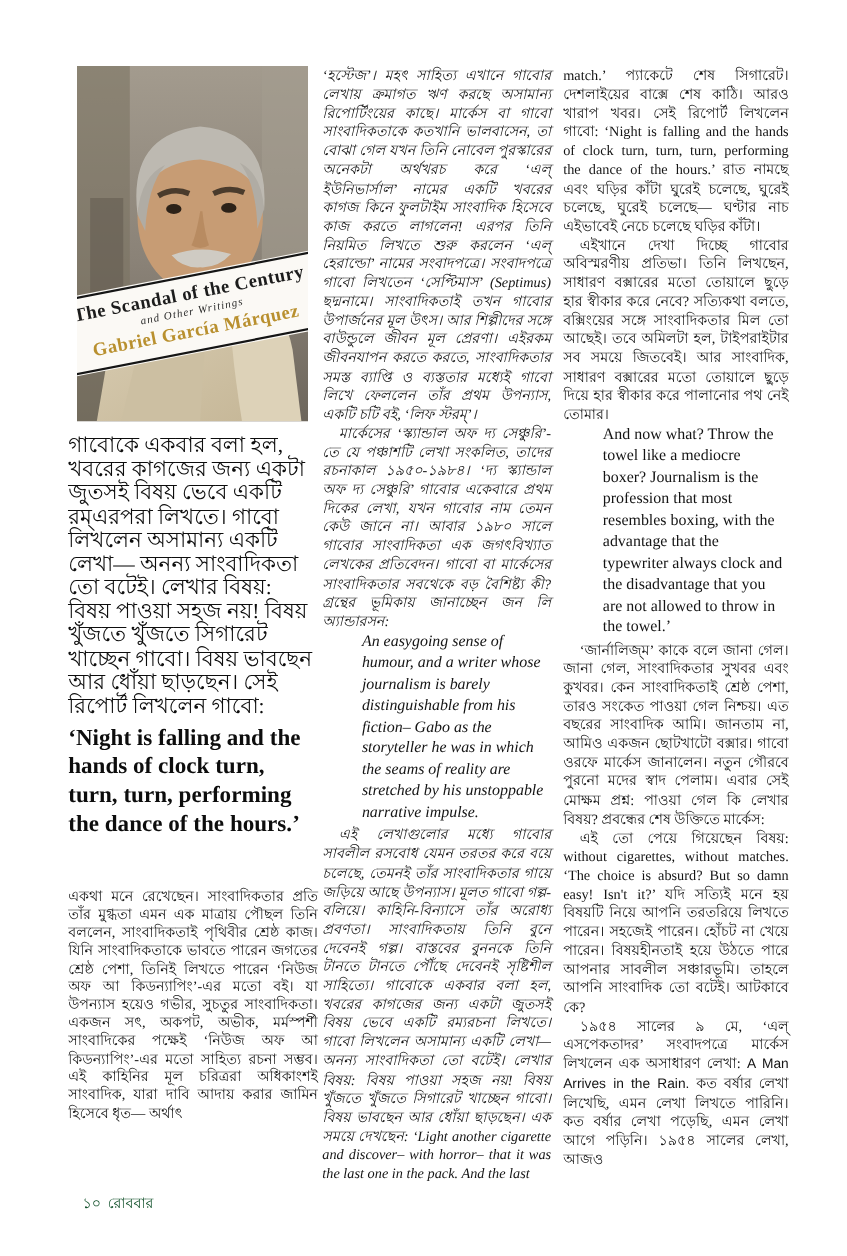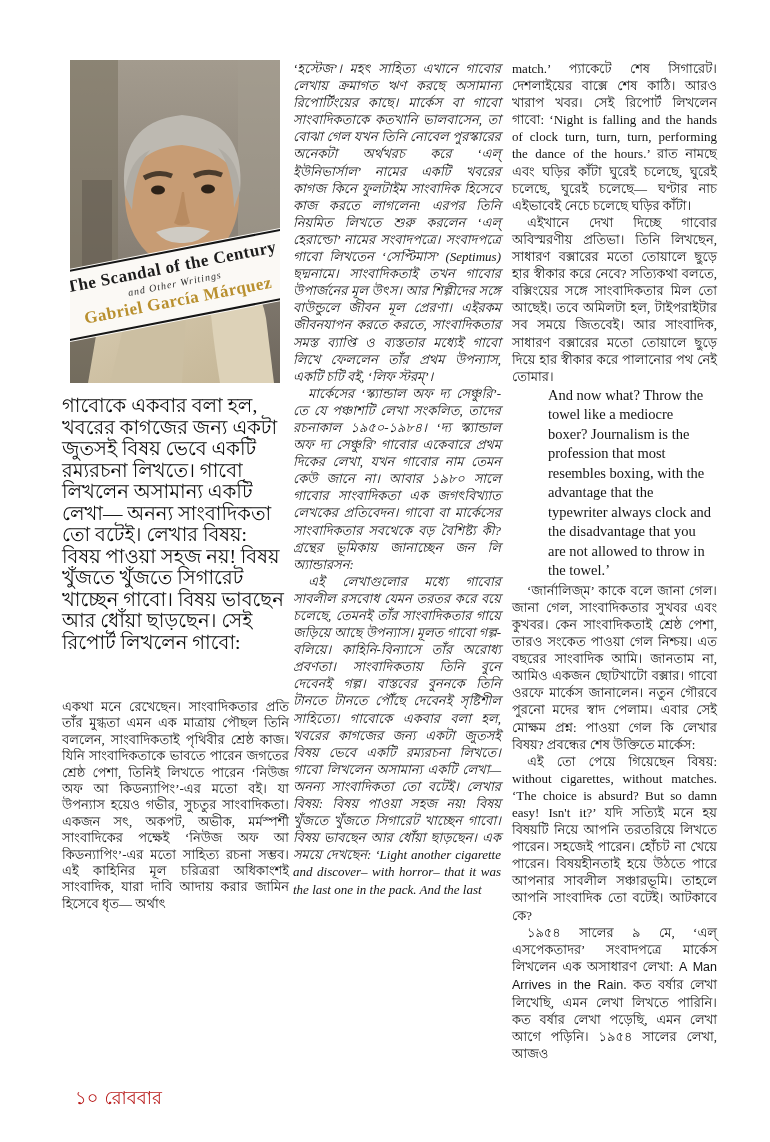--- a/index.html
+++ b/index.html
@@ -56,21 +56,21 @@
   .body-text p.flush { text-indent:0; }
   .quote-block {
     font-size:14.5px; line-height:19.5px; text-align:left;
     margin:1px 2px 1px 36px; text-indent:0 !important;
   }
   .sans { font-family:"Liberation Sans", sans-serif; font-size:12.5px; }
 
   
   .footer {
     position:absolute; left:75px; top:1084px;
-    font-size:18px; color:#b91c1c;
+    font-size:13px; color:#14532d;
   }
   .footer .num { margin-right:6px; }
 </style>
 </head>
 <body>
 
 <div class="page">
 
   <div class="col col-left">
 
@@ -117,27 +117,29 @@
 
         <path d="M150 190 Q180 200 190 240 L160 250 Q148 215 150 190 Z" fill="#e2d7bd"></path>
       </svg>
       <div class="cover-banner">
         <div class="cover-title">The Scandal of the Century</div>
         <div class="cover-subtitle">and Other Writings</div>
         <div class="cover-author">Gabriel García Márquez</div>
       </div>
     </div>
 
-    <div class="pullquote-bn">গাবোকে একবার বলা হল, খবরের কাগজের জন্য একটা জুতসই বিষয় ভেবে একটি রম্যরচনা লিখতে। গাবো লিখলেন অসামান্য একটি লেখা— অনন্য সাংবাদিকতা তো বটেই। লেখার বিষয়: বিষয় পাওয়া সহজ নয়! বিষয় খুঁজতে খুঁজতে সিগারেট খাচ্ছেন গাবো। বিষয় ভাবছেন আর ধোঁয়া ছাড়ছেন। সেই রিপোর্ট লিখলেন গাবো:</div>
+    <div class="pullquote-bn">গাবোকে একবার বলা হল, খবরের কাগজের জন্য একটা জুতসই বিষয় ভেবে একটি রম্এরপরা লিখতে। গাবো লিখলেন অসামান্য একটি লেখা— অনন্য সাংবাদিকতা তো বটেই। লেখার বিষয়: বিষয় পাওয়া সহজ নয়! বিষয় খুঁজতে খুঁজতে সিগারেট খাচ্ছেন গাবো। বিষয় ভাবছেন আর ধোঁয়া ছাড়ছেন। সেই রিপোর্ট লিখলেন গাবো:</div>
+    <div class="pullquote-en">‘Night is falling and the hands of clock turn, turn, turn, performing the dance of the hours.’</div>
     <div class="left-body">একথা মনে রেখেছেন। সাংবাদিকতার প্রতি তাঁর মুগ্ধতা এমন এক মাত্রায় পৌছল তিনি বললেন, সাংবাদিকতাই পৃথিবীর শ্রেষ্ঠ কাজ। যিনি সাংবাদিকতাকে ভাবতে পারেন জগতের শ্রেষ্ঠ পেশা, তিনিই লিখতে পারেন ‘নিউজ অফ আ কিডন্যাপিং’-এর মতো বই। যা উপন্যাস হয়েও গভীর, সুচতুর সাংবাদিকতা। একজন সৎ, অকপট, অভীক, মর্মস্পর্শী সাংবাদিকের পক্ষেই ‘নিউজ অফ আ কিডন্যাপিং’-এর মতো সাহিত্য রচনা সম্ভব। এই কাহিনির মূল চরিত্ররা অধিকাংশই সাংবাদিক, যারা দাবি আদায় করার জামিন হিসেবে ধৃত— অর্থাৎ</div>
   </div>
 
   <div class="col col-mid body-text">
     <p class="flush">‘হস্টেজ’। মহৎ সাহিত্য এখানে গাবোর লেখায় ক্রমাগত ঋণ করছে অসামান্য রিপোর্টিংয়ের কাছে। মার্কেস বা গাবো সাংবাদিকতাকে কতখানি ভালবাসেন, তা বোঝা গেল যখন তিনি নোবেল পুরস্কারের অনেকটা অর্থখরচ করে ‘এল্ ইউনিভার্সাল’ নামের একটি খবরের কাগজ কিনে ফুলটাইম সাংবাদিক হিসেবে কাজ করতে লাগলেন! এরপর তিনি নিয়মিত লিখতে শুরু করলেন ‘এল্ হেরাল্ডো’ নামের সংবাদপত্রে। সংবাদপত্রে গাবো লিখতেন ‘সেপ্টিমাস’ (Septimus) ছদ্মনামে। সাংবাদিকতাই তখন গাবোর উপার্জনের মূল উৎস। আর শিল্পীদের সঙ্গে বাউন্ডুলে জীবন মূল প্রেরণা। এইরকম জীবনযাপন করতে করতে, সাংবাদিকতার সমস্ত ব্যাপ্তি ও ব্যস্ততার মধ্যেই গাবো লিখে ফেললেন তাঁর প্রথম উপন্যাস, একটি চটি বই, ‘লিফ স্টরম্’।</p>
     <p>মার্কেসের ‘স্ক্যান্ডাল অফ দ্য সেঞ্চুরি’-তে যে পঞ্চাশটি লেখা সংকলিত, তাদের রচনাকাল ১৯৫০-১৯৮৪। ‘দ্য স্ক্যান্ডাল অফ দ্য সেঞ্চুরি’ গাবোর একেবারে প্রথম দিকের লেখা, যখন গাবোর নাম তেমন কেউ জানে না। আবার ১৯৮০ সালে গাবোর সাংবাদিকতা এক জগৎবিখ্যাত লেখকের প্রতিবেদন। গাবো বা মার্কেসের সাংবাদিকতার সবথেকে বড় বৈশিষ্ট্য কী? গ্রন্থের ভূমিকায় জানাচ্ছেন জন লি অ্যান্ডারসন:</p>
+    <p class="quote-block">An easygoing sense of humour, and a writer whose journalism is barely distinguishable from his fiction– Gabo as the storyteller he was in which the seams of reality are stretched by his unstoppable narrative impulse.</p>
     <p><span>এই লেখাগুলোর মধ্যে গাবোর সাবলীল রসবোধ যেমন তরতর করে বয়ে চলেছে, তেমনই তাঁর সাংবাদিকতার গায়ে জড়িয়ে আছে উপন্যাস। মূলত গাবো গল্প-বলিয়ে। কাহিনি-বিন্যাসে তাঁর অরোধ্য প্রবণতা। সাংবাদিকতায় তিনি বুনে দেবেনই গল্প। বাস্তবের বুননকে তিনি টানতে টানতে পৌঁছে দেবেনই সৃষ্টিশীল সাহিত্যে। গাবোকে একবার বলা হল, খবরের কাগজের জন্য একটা জুতসই বিষয় ভেবে একটি রম্যরচনা লিখতে। গাবো লিখলেন অসামান্য একটি লেখা— অনন্য সাংবাদিকতা তো বটেই। লেখার বিষয়: বিষয় পাওয়া সহজ নয়! বিষয় খুঁজতে খুঁজতে সিগারেট খাচ্ছেন গাবো। বিষয় ভাবছেন আর ধোঁয়া ছাড়ছেন। এক সময়ে দেখছেন: </span><span>‘Light another cigarette and discover– with horror– that it was the last one in the pack. And the last</span></p>
   </div>
 
   <div class="col col-right body-text">
     <p class="flush">match.’ প্যাকেটে শেষ সিগারেট। দেশলাইয়ের বাক্সে শেষ কাঠি। আরও খারাপ খবর। সেই রিপোর্ট লিখলেন গাবো: ‘Night is falling and the hands of clock turn, turn, turn, performing the dance of the hours.’ রাত নামছে এবং ঘড়ির কাঁটা ঘুরেই চলেছে, ঘুরেই চলেছে, ঘুরেই চলেছে— ঘণ্টার নাচ এইভাবেই নেচে চলেছে ঘড়ির কাঁটা।</p>
     <p>এইখানে দেখা দিচ্ছে গাবোর অবিস্মরণীয় প্রতিভা। তিনি লিখছেন, সাধারণ বক্সারের মতো তোয়ালে ছুড়ে হার স্বীকার করে নেবে? সত্যিকথা বলতে, বক্সিংয়ের সঙ্গে সাংবাদিকতার মিল তো আছেই। তবে অমিলটা হল, টাইপরাইটার সব সময়ে জিতবেই। আর সাংবাদিক, সাধারণ বক্সারের মতো তোয়ালে ছুড়ে দিয়ে হার স্বীকার করে পালানোর পথ নেই তোমার।</p>
     <p class="quote-block">And now what? Throw the towel like a mediocre boxer? Journalism is the profession that most resembles boxing, with the advantage that the typewriter always clock and the disadvantage that you are not allowed to throw in the towel.’</p>
     <p>‘জার্নালিজ্‌ম’ কাকে বলে জানা গেল। জানা গেল, সাংবাদিকতার সুখবর এবং কুখবর। কেন সাংবাদিকতাই শ্রেষ্ঠ পেশা, তারও সংকেত পাওয়া গেল নিশ্চয়। এত বছরের সাংবাদিক আমি। জানতাম না, আমিও একজন ছোটখাটো বক্সার। গাবো ওরফে মার্কেস জানালেন। নতুন গৌরবে পুরনো মদের স্বাদ পেলাম। এবার সেই মোক্ষম প্রশ্ন: পাওয়া গেল কি লেখার বিষয়? প্রবন্ধের শেষ উক্তিতে মার্কেস:</p>
     <p>এই তো পেয়ে গিয়েছেন বিষয়: without cigarettes, without matches. ‘The choice is absurd? But so damn easy! Isn't it?’ যদি সত্যিই মনে হয় বিষয়টি নিয়ে আপনি তরতরিয়ে লিখতে পারেন। সহজেই পারেন। হোঁচট না খেয়ে পারেন। বিষয়হীনতাই হয়ে উঠতে পারে আপনার সাবলীল সঞ্চারভূমি। তাহলে আপনি সাংবাদিক তো বটেই। আটকাবে কে?</p>
     <p><span>১৯৫৪ সালের ৯ মে, ‘এল্ এসপেকতাদর’ সংবাদপত্রে মার্কেস লিখলেন এক অসাধারণ লেখা: </span><span class="sans">A Man Arrives in the Rain.</span><span> কত বর্ষার লেখা লিখেছি, এমন লেখা লিখতে পারিনি। কত বর্ষার লেখা পড়েছি, এমন লেখা আগে পড়িনি। ১৯৫৪ সালের লেখা, আজও</span></p>

